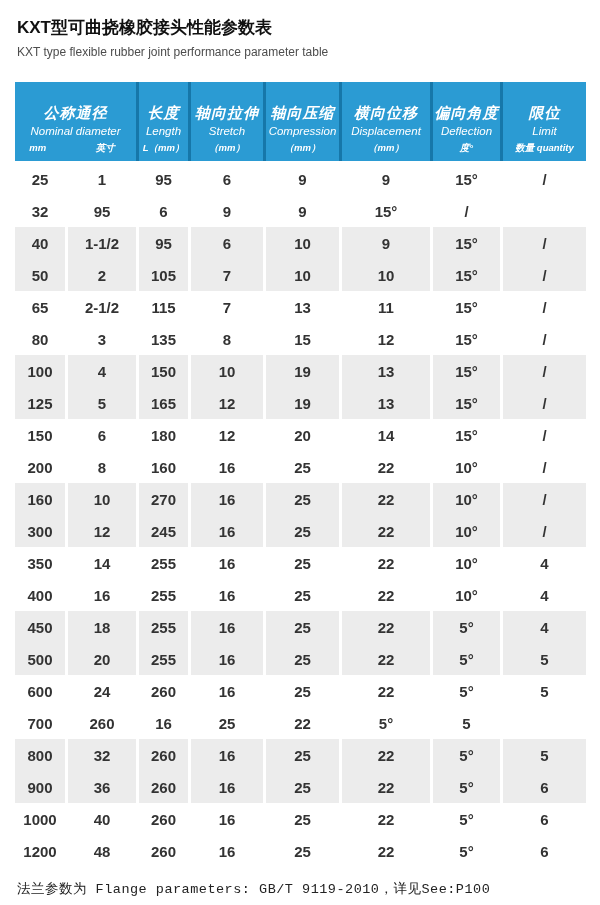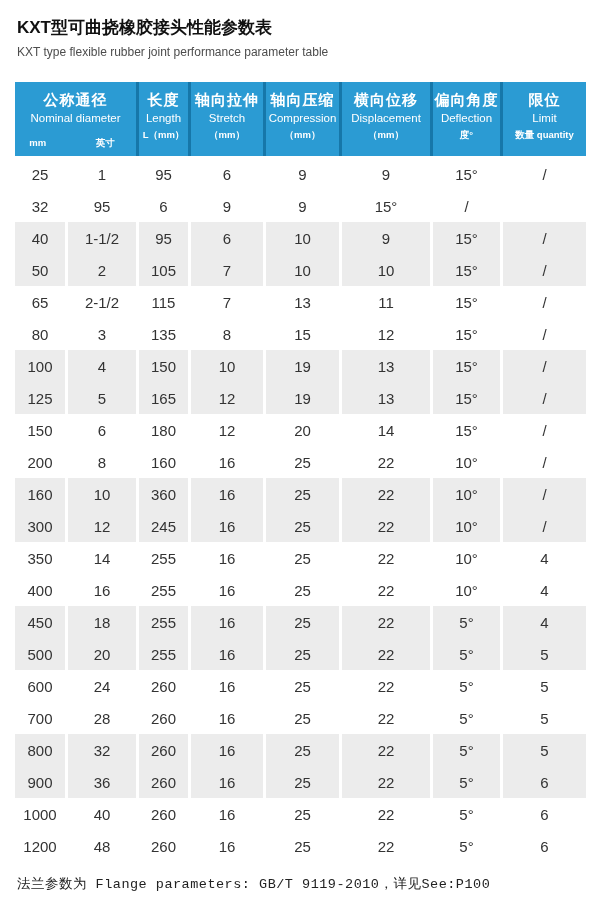--- a/index.html
+++ b/index.html
@@ -30,36 +30,37 @@
     column-gap:3px;
     width:571px;
   }
   
   .thead{
     background:var(--divider);
   }
   .hcell{
     background:var(--header-bg);
     color:#ffffff;text-align:center;
-    padding:10px 0 8px 0;
+    padding:23px 0 8px 0;
+    font-style:italic;
   }
   .hcell-group{grid-column:span 2;}
   .h-zh{display:block;font-size:15px;line-height:16px;font-weight:bold;letter-spacing:1px;}
   .h-en{display:block;font-size:11.5px;line-height:13px;margin-top:4px;letter-spacing:0;}
   .h-unit{display:block;font-size:9.5px;line-height:11px;margin-top:4px;font-weight:bold;}
-  .h-units{display:flex;column-gap:14px;margin-top:12px;}
+  .h-units{display:flex;column-gap:14px;margin-top:4px;}
   .h-units span{font-size:9.5px;line-height:11px;font-weight:bold;text-align:center;}
   .h-units .u-left{width:50px;}
   .h-units .u-right{width:68px;}
   .tbody{margin-top:2px;}
   .trow{
     display:grid;
     grid-template-columns:50px 68px 49px 72px 73px 88px 67px 83px;
     column-gap:3px;
-    height:32px;width:571px;
+    height:32px;width:571px;font-weight:bold;
   }
   .tcell{
     display:flex;align-items:center;justify-content:center;
     font-size:15px;color:var(--cell-text);background:transparent;
   }
   .trow.striped .tcell{background:var(--stripe);}
   .footer-note{
     margin:13px 0 12px 2px;
     font-family:"Liberation Mono","DejaVu Sans Mono",monospace;
     font-size:13.5px;color:#222222;letter-spacing:0.5px;
@@ -223,21 +224,21 @@
           <div class="tcell">16</div>
           <div class="tcell">25</div>
           <div class="tcell">22</div>
           <div class="tcell">10°</div>
           <div class="tcell">/</div>
         </div>
 
         <div class="trow striped">
           <div class="tcell">160</div>
           <div class="tcell">10</div>
-          <div class="tcell">360</div>
+          <div class="tcell">270</div>
           <div class="tcell">16</div>
           <div class="tcell">25</div>
           <div class="tcell">22</div>
           <div class="tcell">10°</div>
           <div class="tcell">/</div>
         </div>
 
         <div class="trow striped">
           <div class="tcell">300</div>
           <div class="tcell">12</div>
@@ -299,21 +300,20 @@
           <div class="tcell">260</div>
           <div class="tcell">16</div>
           <div class="tcell">25</div>
           <div class="tcell">22</div>
           <div class="tcell">5°</div>
           <div class="tcell">5</div>
         </div>
 
         <div class="trow">
           <div class="tcell">700</div>
-          <div class="tcell">28</div>
           <div class="tcell">260</div>
           <div class="tcell">16</div>
           <div class="tcell">25</div>
           <div class="tcell">22</div>
           <div class="tcell">5°</div>
           <div class="tcell">5</div>
         </div>
 
         <div class="trow striped">
           <div class="tcell">800</div>

